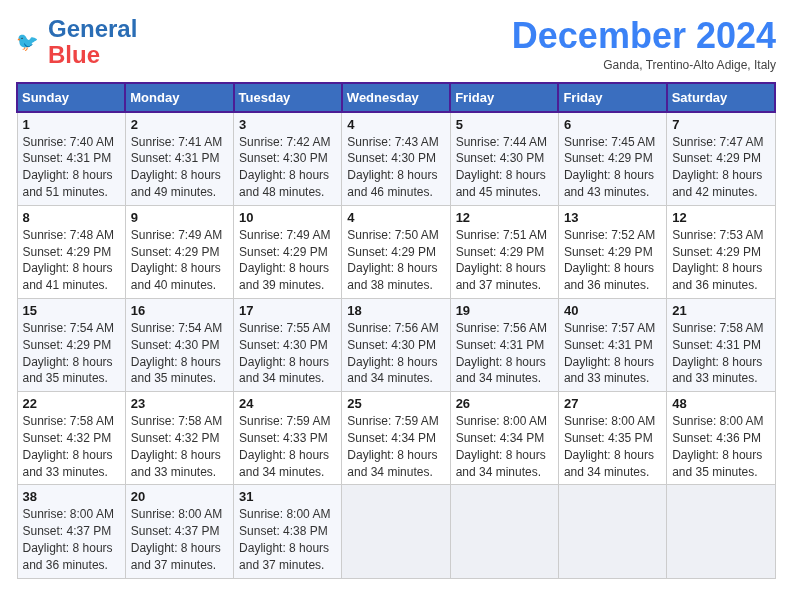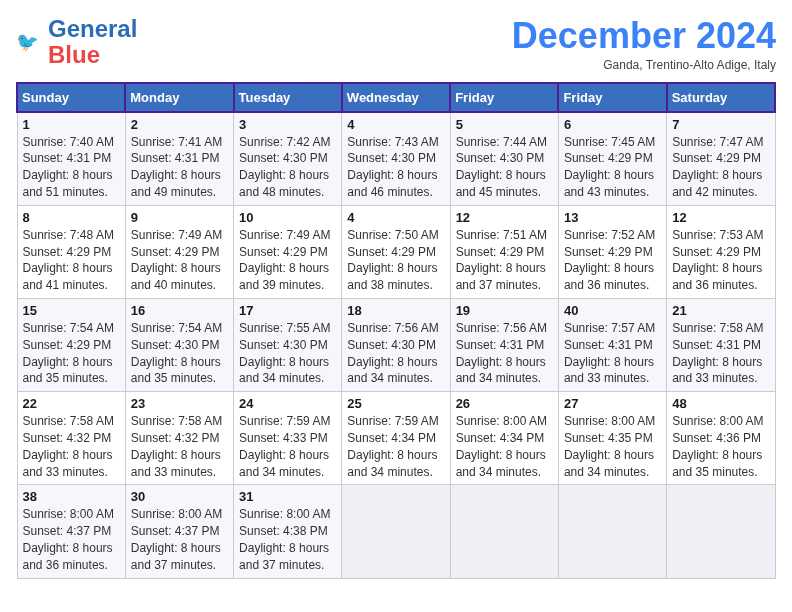--- a/index.html
+++ b/index.html
@@ -246,21 +246,21 @@
         <span class="day-num">48</span>
         <span class="day-info">Sunrise: 8:00 AM<br>Sunset: 4:36 PM<br>Daylight: 8 hours and 35 minutes.</span>
       </td>
       </tr>
       <tr>
         <td>
         <span class="day-num">38</span>
         <span class="day-info">Sunrise: 8:00 AM<br>Sunset: 4:37 PM<br>Daylight: 8 hours and 36 minutes.</span>
       </td>
         <td>
-        <span class="day-num">30</span>
+        <span class="day-num">20</span>
         <span class="day-info">Sunrise: 8:00 AM<br>Sunset: 4:37 PM<br>Daylight: 8 hours and 37 minutes.</span>
       </td>
         <td>
         <span class="day-num">31</span>
         <span class="day-info">Sunrise: 8:00 AM<br>Sunset: 4:38 PM<br>Daylight: 8 hours and 37 minutes.</span>
       </td>
         <td class="empty-cell"></td>
         <td class="empty-cell"></td>
         <td class="empty-cell"></td>
         <td class="empty-cell"></td>

